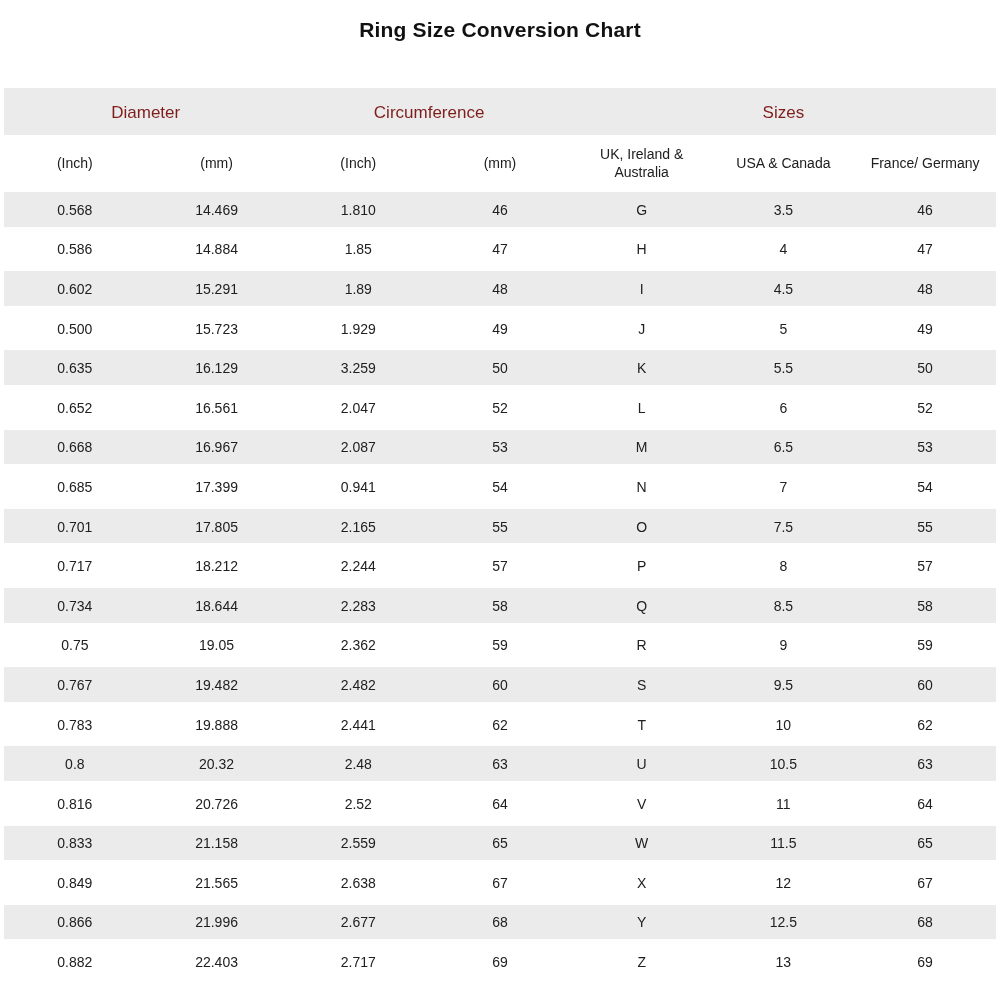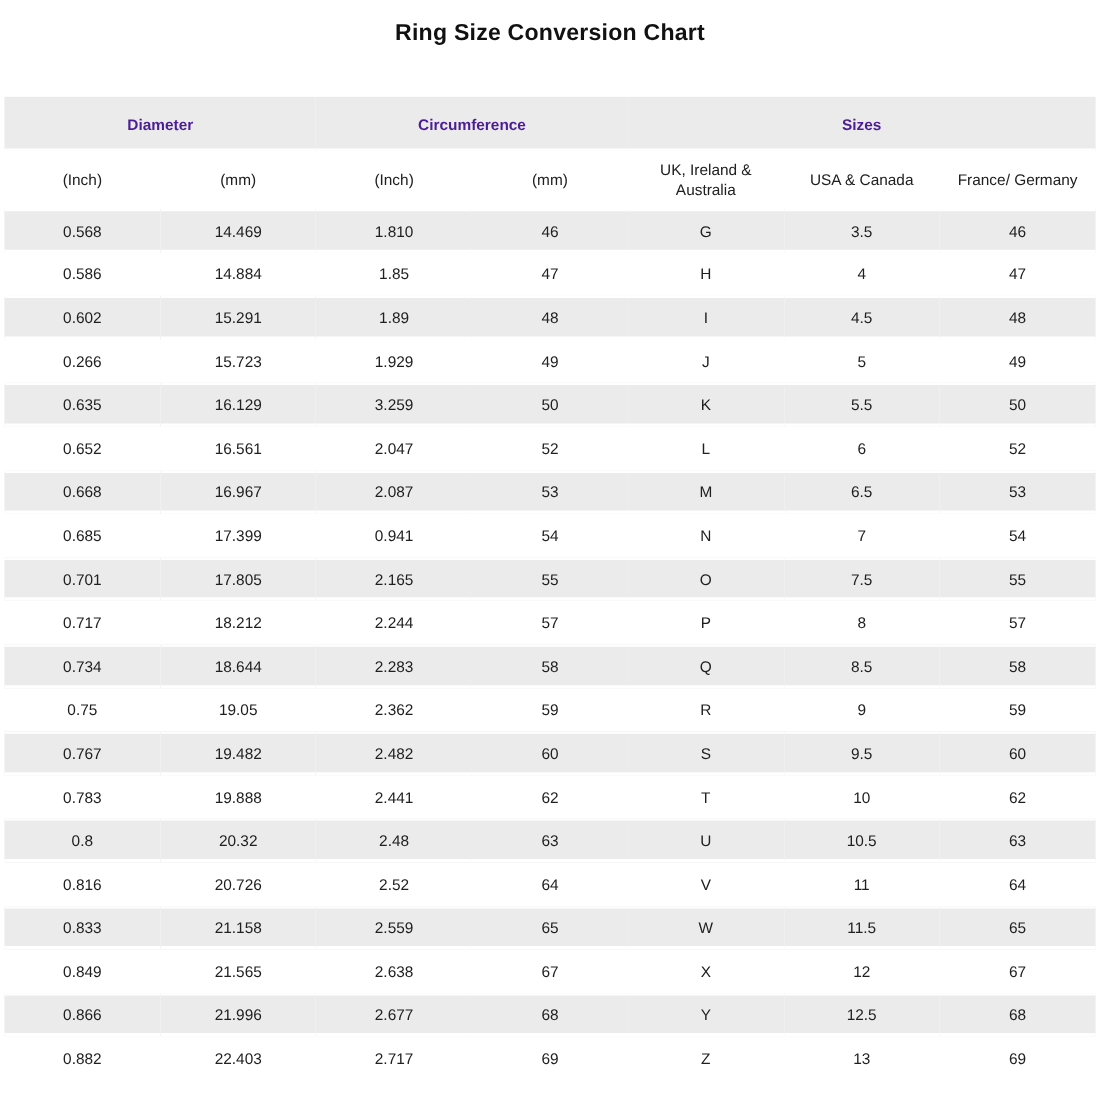--- a/index.html
+++ b/index.html
@@ -35,23 +35,23 @@
   }
   th, td {
     text-align: center;
     vertical-align: middle;
     padding: 0;
     font-weight: normal;
   }
   th.group-th {
     height: 49px;
     background: var(--stripe, #ebebeb);
-    font-weight: bold;
-    font-size: 14px;
-    color: #4c1d95;
+    font-weight: normal;
+    font-size: 17px;
+    color: #7f1d1d;
     box-shadow: inset 0 -2px 0 #ffffff;
   }
   th.sub-th {
     height: 53px;
     background: #ffffff;
     font-size: 14px;
     line-height: 1.25;
     padding: 0 14px;
     color: #202020;
   }
@@ -119,21 +119,21 @@
         <tr class="shaded">
           <td>0.602</td>
           <td>15.291</td>
           <td>1.89</td>
           <td>48</td>
           <td>I</td>
           <td>4.5</td>
           <td>48</td>
         </tr>
         <tr class="plain">
-          <td>0.266</td>
+          <td>0.500</td>
           <td>15.723</td>
           <td>1.929</td>
           <td>49</td>
           <td>J</td>
           <td>5</td>
           <td>49</td>
         </tr>
         <tr class="shaded">
           <td>0.635</td>
           <td>16.129</td>

